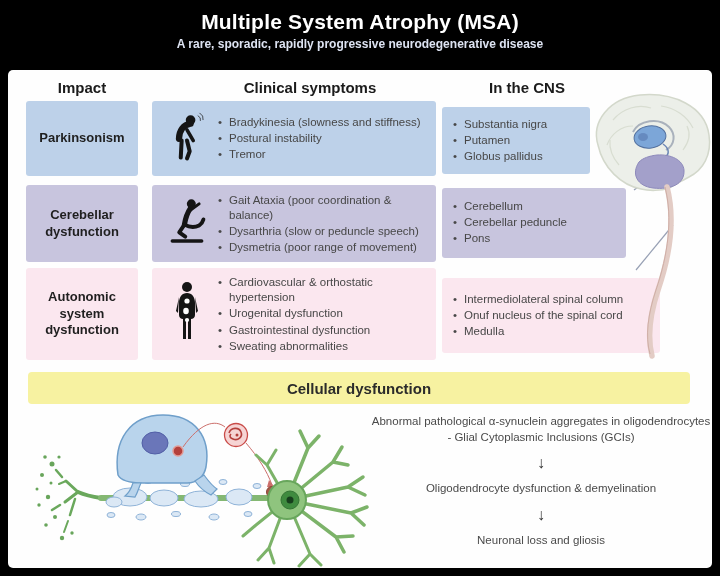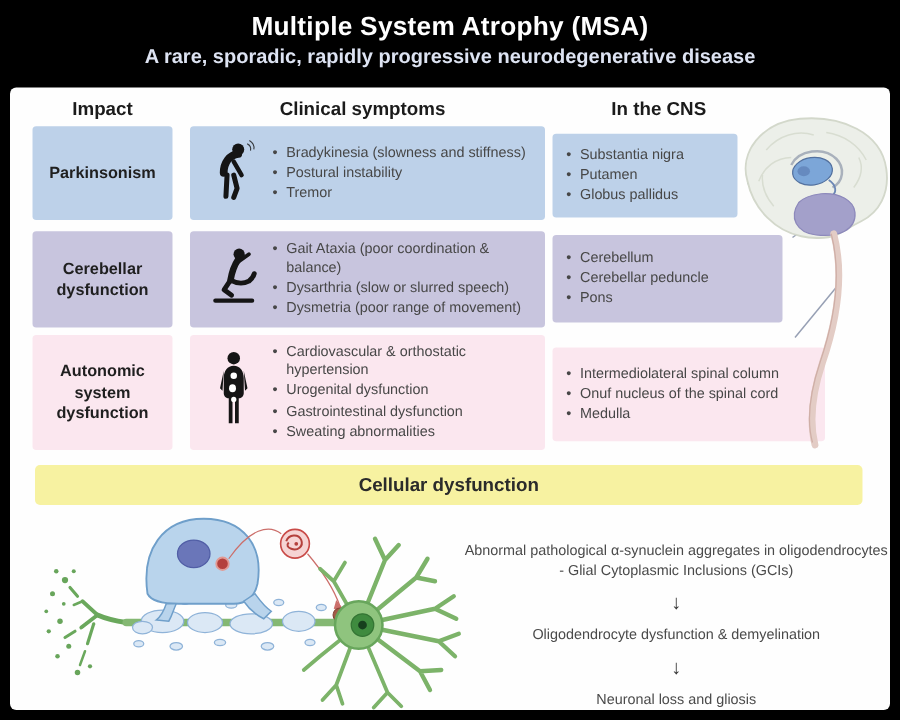--- a/index.html
+++ b/index.html
@@ -1,24 +1,24 @@
 <!DOCTYPE html>
 <html><head>
 <meta charset="utf-8">
 <style>
   html,body{margin:0;padding:0;background:#232d5c;}
   .frame{position:relative;width:720px;height:576px;background:#000000;
          font-family:"Liberation Sans",sans-serif;overflow:hidden;}
   .hdr{position:absolute;top:0;left:0;right:0;height:70px;text-align:center;color:#ffffff;}
   .hdr h1{margin:10px 0 3px;font-size:21px;letter-spacing:.2px;}
-  .hdr .sub{margin:0;font-size:16px;font-weight:bold;color:#dde3f2;}
+  .hdr .sub{margin:0;font-size:12px;font-weight:bold;color:#dde3f2;}
   .panel{position:absolute;left:8px;right:8px;top:70px;bottom:8px;background:#fefefe;border-radius:5px;}
   .colhead{position:absolute;top:9px;font-weight:bold;font-size:15px;color:#1b1b1b;text-align:center;}
   #h-impact{left:18px;width:112px;}
-  #h-symptoms{left:140px;width:284px;}
+  #h-symptoms{left:160px;width:284px;}
   #h-cns{left:434px;width:170px;}
   .box{position:absolute;border-radius:3px;}
   .blue{background:#bdd1e9;} .lav{background:#c8c5de;} .pink{background:#fbe7ef;}
   .impact{left:18px;width:112px;display:flex;align-items:center;justify-content:center;
           text-align:center;font-weight:bold;font-size:13px;color:#1f1f1f;}
   .impact span{width:94px;line-height:1.3;}
   .sym{left:144px;width:284px;}
   .r1{top:31px;height:75px;} .r2{top:115px;height:77px;} .r3{top:198px;height:92px;}
   .cns{left:434px;}
   .cns1{top:37px;height:67px;width:148px;}
@@ -29,21 +29,21 @@
   li{padding-left:13px;position:relative;margin:1px 0;}
   li::before{content:"•";position:absolute;left:2px;top:0;}
   .sym ul{position:absolute;left:64px;top:50%;transform:translateY(-50%);width:212px;}
   .cns ul{position:absolute;left:9px;right:6px;top:50%;transform:translateY(-50%);}
   .banner{position:absolute;left:20px;top:302px;width:662px;height:32px;background:#f7f2a1;
           border-radius:4px;display:flex;align-items:center;justify-content:center;
           font-weight:bold;font-size:15px;color:#2b2b2b;}
   .brain{position:absolute;left:575px;top:20px;width:135px;height:280px;}
   .neuron{position:absolute;left:7px;top:335px;width:360px;height:163px;}
   .cascade{position:absolute;left:362px;top:344px;width:342px;text-align:center;
-           font-size:11.5px;color:#4a4a4a;margin-top:20px;}
+           font-size:11.5px;color:#4a4a4a;}
   .cascade p{margin:0;line-height:1.35;}
   .arr{font-size:16px;font-weight:bold;color:#333333;margin:9px 0;}
 </style>
 </head>
 <body>
 
 <div class="frame">
   <div class="hdr">
     <h1>Multiple System Atrophy (MSA)</h1>
     <p class="sub">A rare, sporadic, rapidly progressive neurodegenerative disease</p>
@@ -95,21 +95,21 @@
             <path d="M26,12 C22,18 20,25 19,31" fill="none" stroke-width="6" stroke-linecap="round"></path>
             <path d="M25,15 L36,7" fill="none" stroke-width="3.5" stroke-linecap="round"></path>
             <path d="M19,31 Q28,36 36,32 Q40,29 41,25" fill="none" stroke-width="4.5" stroke-linecap="round"></path>
             <path d="M19,31 L13,40 L20,45" fill="none" stroke-width="4.5" stroke-linecap="round" stroke-linejoin="round"></path>
             <rect x="3" y="48" width="38" height="4" rx="2" stroke="none"></rect>
           </g>
         </svg>
       </span>
       <ul>
         <li>Gait Ataxia (poor coordination &amp; balance)</li>
-        <li>Dysarthria (slow or slurred speech)</li>
+        <li>Dysarthria (slow or peduncle speech)</li>
         <li>Dysmetria (poor range of movement)</li>
       </ul>
     </div>
     <div class="box cns cns2 lav">
       <ul>
         <li>Cerebellum</li>
         <li>Cerebellar peduncle</li>
         <li>Pons</li>
       </ul>
     </div>

